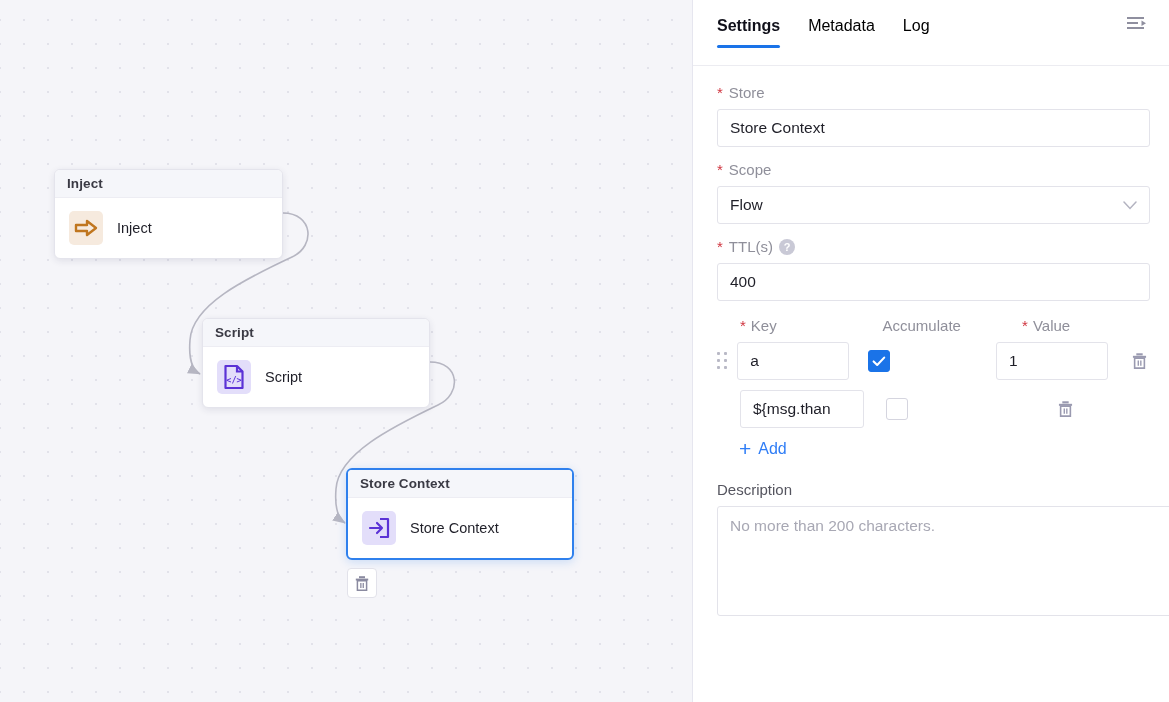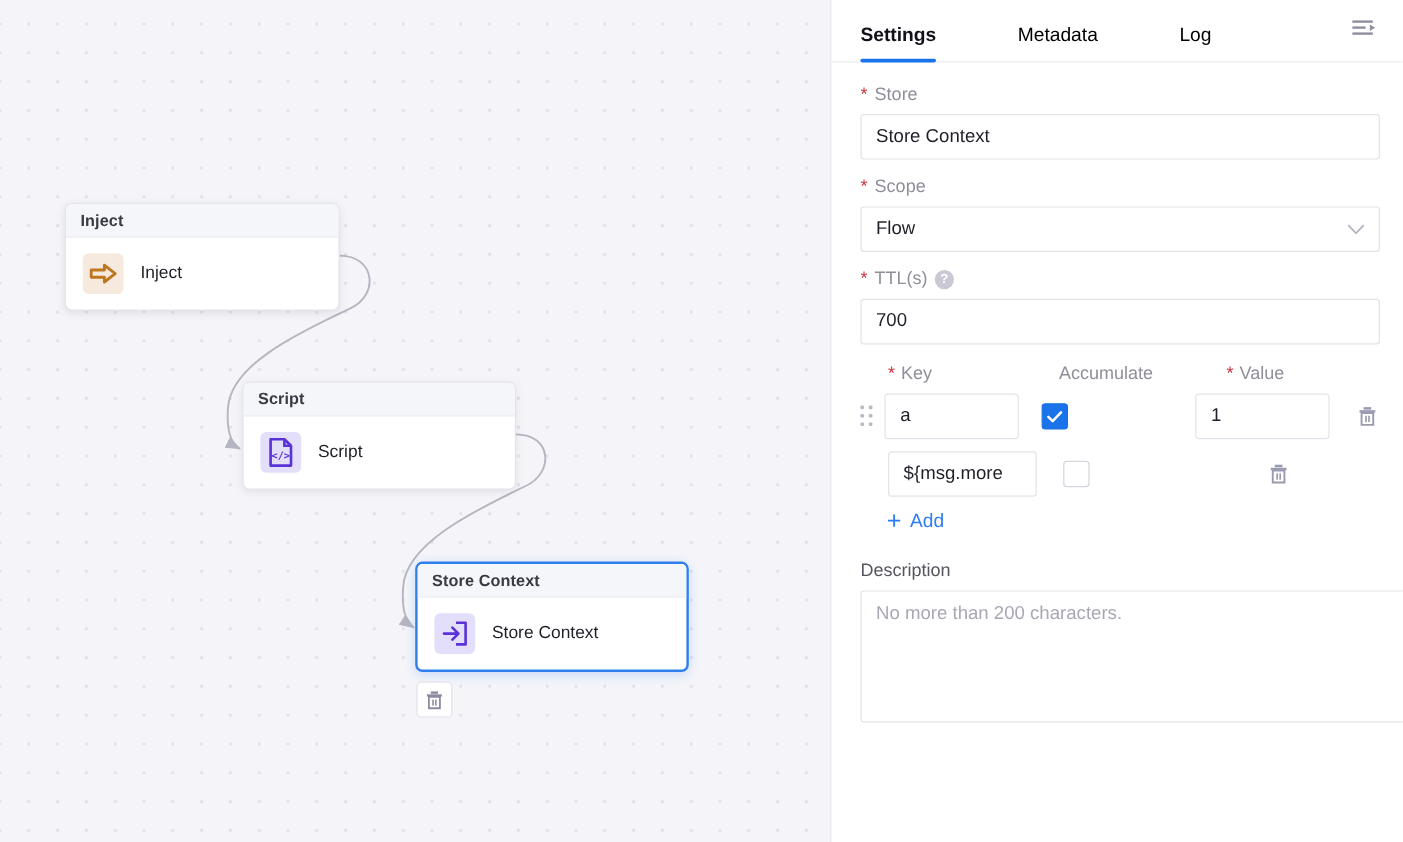--- a/index.html
+++ b/index.html
@@ -64,25 +64,24 @@
   }
 
   
   .panel {
     position: relative;
     width: 476px; height: 702px;
     background: #ffffff;
     display: flex; flex-direction: column;
   }
   .tabs {
-    display: flex; align-items: flex-end;
-    height: 52px; padding: 0 24px;
+    display: flex; align-items: center;
+    height: 66px; padding: 0 24px;
     border-bottom: 1px solid #ececf1;
     position: relative;
-    gap: 40px;
   }
   .tab {
     font-size: 16px; color: #000000; padding: 0 0 13px 0; margin-right: 28px;
     cursor: pointer; position: relative; line-height: 1;
   }
   .tab.active { color: #10101a; font-weight: 600; }
   .tab.active::after {
     content: ""; position: absolute; left: 0; right: 0; bottom: -1px;
     height: 3px; background: #1a73e8; border-radius: 2px;
   }
@@ -271,21 +270,21 @@
           </svg>
         </div>
       </div>
 
       <div class="field">
         <div class="f-label">
           <span class="req">*</span>
           <span>TTL(s)</span>
           <span class="help-icon">?</span>
         </div>
-        <div class="input">700</div>
+        <div class="input">400</div>
       </div>
 
       <div class="kv">
         <div class="kv-head">
           <div class="h h-key">
             <span class="req">*</span>
             <span>Key</span>
           </div>
           <div class="h h-acc">Accumulate</div>
           <div class="h h-val">
@@ -326,21 +325,21 @@
 
         <div class="kv-row">
           <div class="drag-handle" style="visibility:hidden">
             <i></i>
               <i></i>
               <i></i>
               <i></i>
               <i></i>
               <i></i>
           </div>
-          <div class="kv-input">${msg.more</div>
+          <div class="kv-input">${msg.than</div>
           <div class="kv-gap-a"></div>
           <div class="cb off"></div>
           <div class="kv-gap-b"></div>
           <div class="kv-gap-c"></div>
           <div class="row-trash">
             <svg width="17" height="18" viewBox="0 0 16 17">
               <rect x="5" y="1.2" width="6" height="2" fill="#9a9ab0"></rect>
               <rect x="1.8" y="3.6" width="12.4" height="1.9" fill="#9a9ab0"></rect>
               <path d="M3.4,5.8 L12.6,5.8 L12.6,15.2 L3.4,15.2 Z" fill="none" stroke="#9a9ab0" stroke-width="1.5"></path>
               <rect x="6.2" y="8" width="1.3" height="5" fill="#9a9ab0"></rect>

